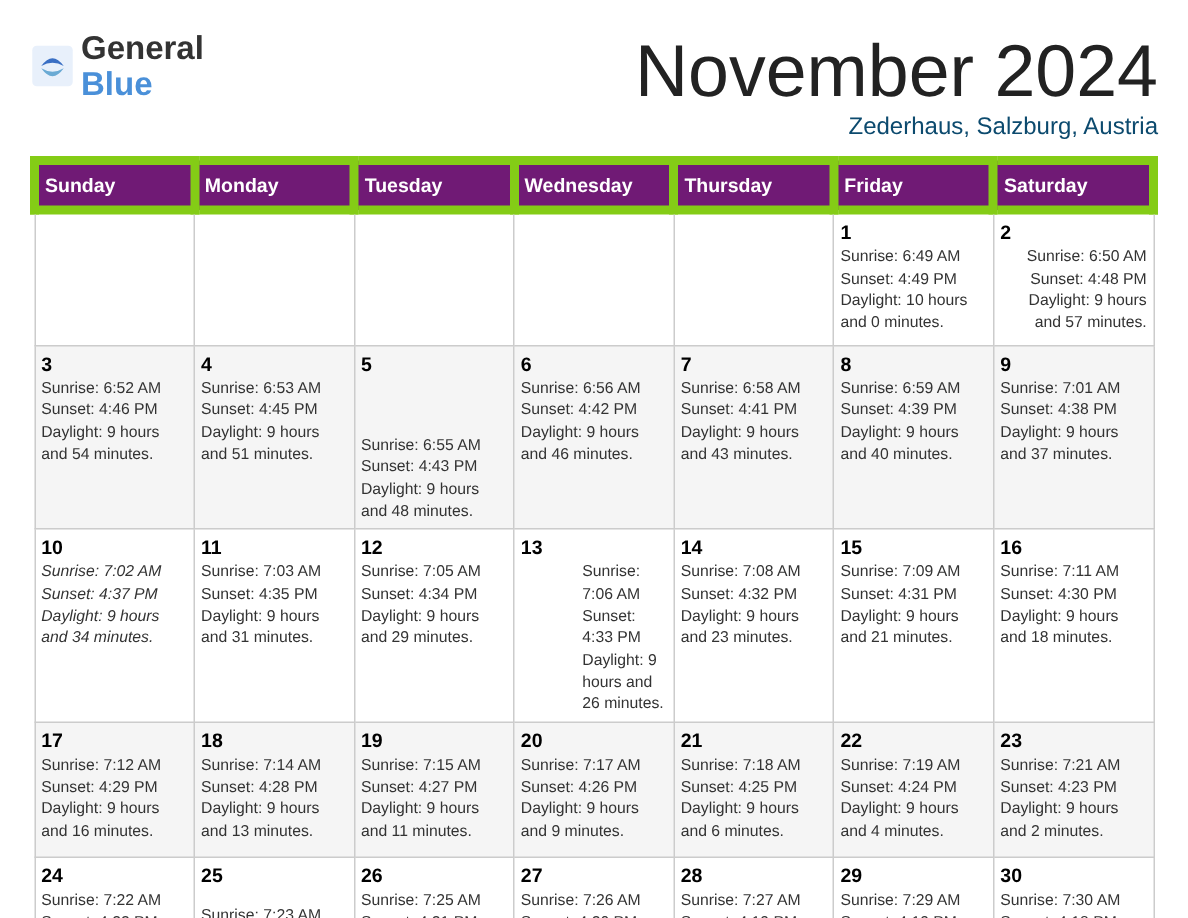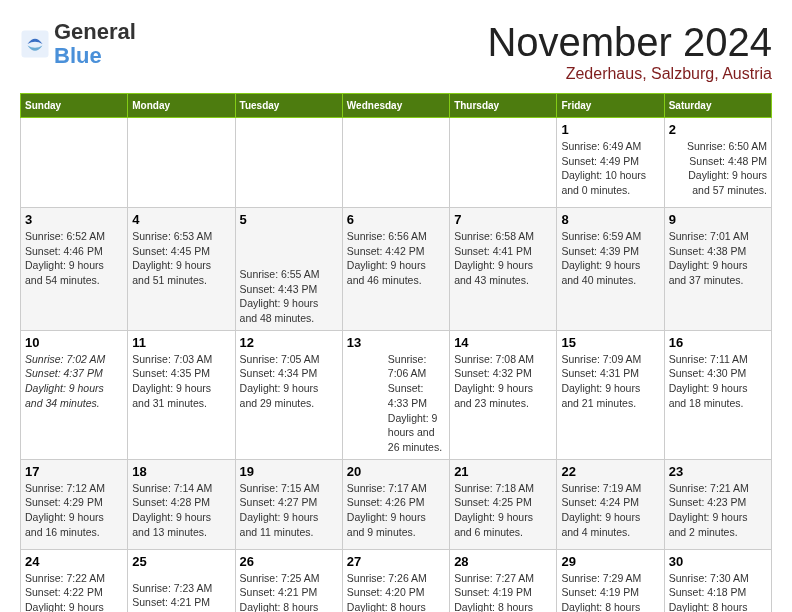--- a/index.html
+++ b/index.html
@@ -31,41 +31,41 @@
       color: #4a90d9;
     }
     .logo-icon {
       width: 30px;
       height: 30px;
     }
     .title-area {
       text-align: right;
     }
     .month-title {
-      font-size: 40px;
+      font-size: 49px;
       font-weight: normal;
       color: #222;
     }
     .subtitle {
       font-size: 16px;
-      color: #7f1d1d;
+      color: #0c4a6e;
     }
     table {
       width: 100%;
       border-collapse: collapse;
       font-size: 11px;
     }
     thead tr th {
-      background-color: #4d7c0f;
+      background-color: #701a75;
       color: #fff;
       padding: 6px 4px;
       text-align: left;
-      font-size: 10px;
+      font-size: 13px;
       font-weight: bold;
-      border: 1px solid #84cc16;
+      border: 6px solid #84cc16;
     }
     tbody tr td {
       border: 1px solid #ccc;
       vertical-align: top;
       padding: 4px;
       height: 90px;
       width: 14.28%;
       background: #fff;
     }
     tbody tr:nth-child(even) td {

